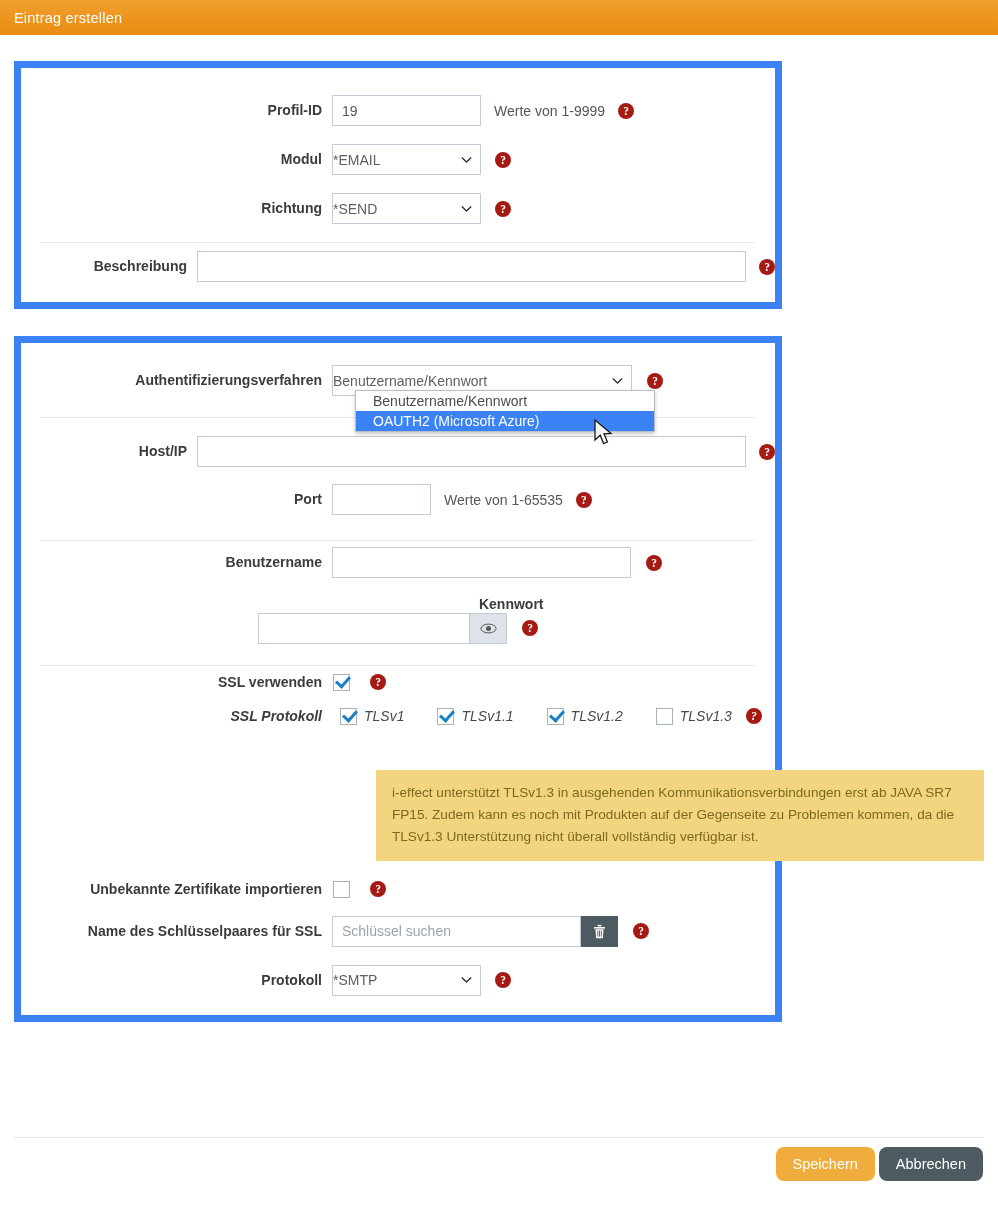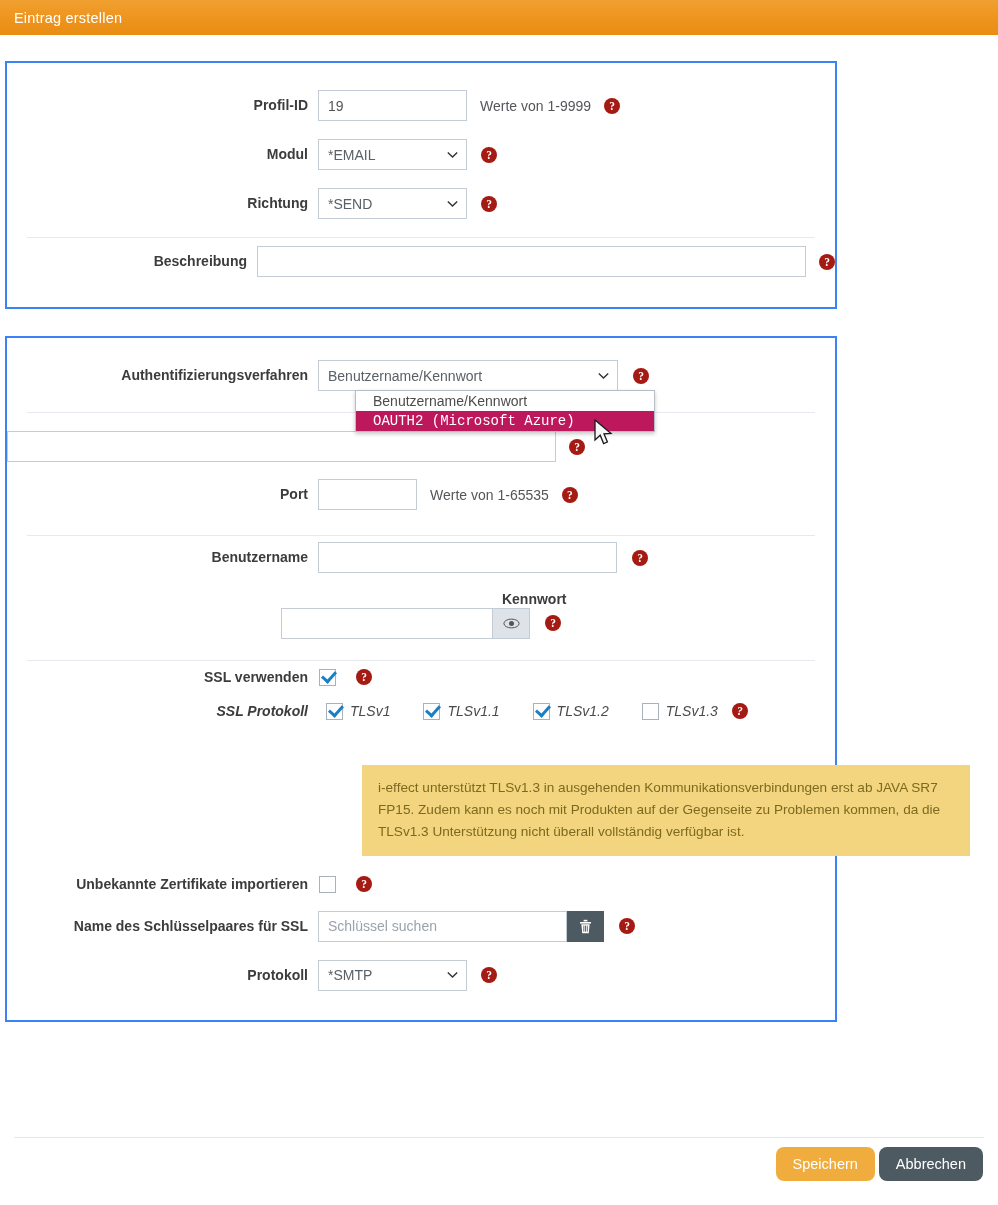--- a/index.html
+++ b/index.html
@@ -24,24 +24,24 @@
   }
   .titlebar .title {
     color: #ffffff;
     font-size: 14.5px;
     letter-spacing: 0.2px;
   }
 
   
   .panel {
     position: absolute;
-    left: 5px;
-    width: 832px;
+    left: 14px;
+    width: 768px;
     background: #ffffff;
-    border: 2px solid #3b82f6;
+    border: 7px solid #3b82f6;
   }
   #panel-basic { top: 61px;  height: 248px; }
   #panel-auth  { top: 336px; height: 686px; }
 
   .row {
     display: flex;
     align-items: center;
     position: relative;
   }
   .lbl {
@@ -69,21 +69,21 @@
   }
   input.txt::placeholder { color: #9aa3ab; }
 
   select.sel {
     height: 31px;
     border: 1px solid #c3ccd4;
     background: #ffffff;
     font-family: "Liberation Sans", sans-serif;
     font-size: 14px;
     color: #5a6066;
-    padding: 0 6px 0 9px;
+    padding: 0 6px 0 0;
     outline: none;
     -webkit-appearance: none;
     appearance: none;
     border-radius: 0;
   }
   .selwrap { position: relative; display: inline-block; }
   .selwrap .caret {
     position: absolute; right: 9px; top: 50%;
     transform: translateY(-50%);
     pointer-events: none;
@@ -174,21 +174,21 @@
   }
   .dropdown .opt {
     height: 20px;
     line-height: 20px;
     padding: 0 0 0 17px;
     font-size: 14px;
     color: #4c4c4c;
     cursor: pointer;
     white-space: nowrap;
   }
-  .dropdown .opt.sel-hl { background: #be185d; color: #ffffff; font-family: Liberation Mono, monospace; }
+  .dropdown .opt.sel-hl { background: #3b82f6; color: #ffffff; }
 
   
   .shaded {
     background: linear-gradient(to bottom, #eceded 0%, #e7e8e9 60%, #f3f3f3 100%);
     border-color: #9aa6b2;
   }
 
   
   .footer-line {
     position: absolute;
@@ -294,20 +294,21 @@
           <path d="M0.8 1 L5.5 5.6 L10.2 1" fill="none" stroke="#333" stroke-width="1.4"></path>
         </svg>
       </span>
       <span class="help" style="margin-left:15px;">?</span>
     </div>
   </div>
 
   <div class="sep" style="top:74px;"></div>
 
   <div class="row" style="margin-top:40px;">
+    <div class="lbl">Host/IP</div>
     <div class="field">
       <input class="txt shaded" style="width: 549px;" placeholder="">
       <span class="help" style="margin-left:13px;">?</span>
     </div>
   </div>
 
   <div class="row" style="margin-top:17px;">
     <div class="lbl">Port</div>
     <div class="field">
       <input class="txt" style="width: 99px;">

